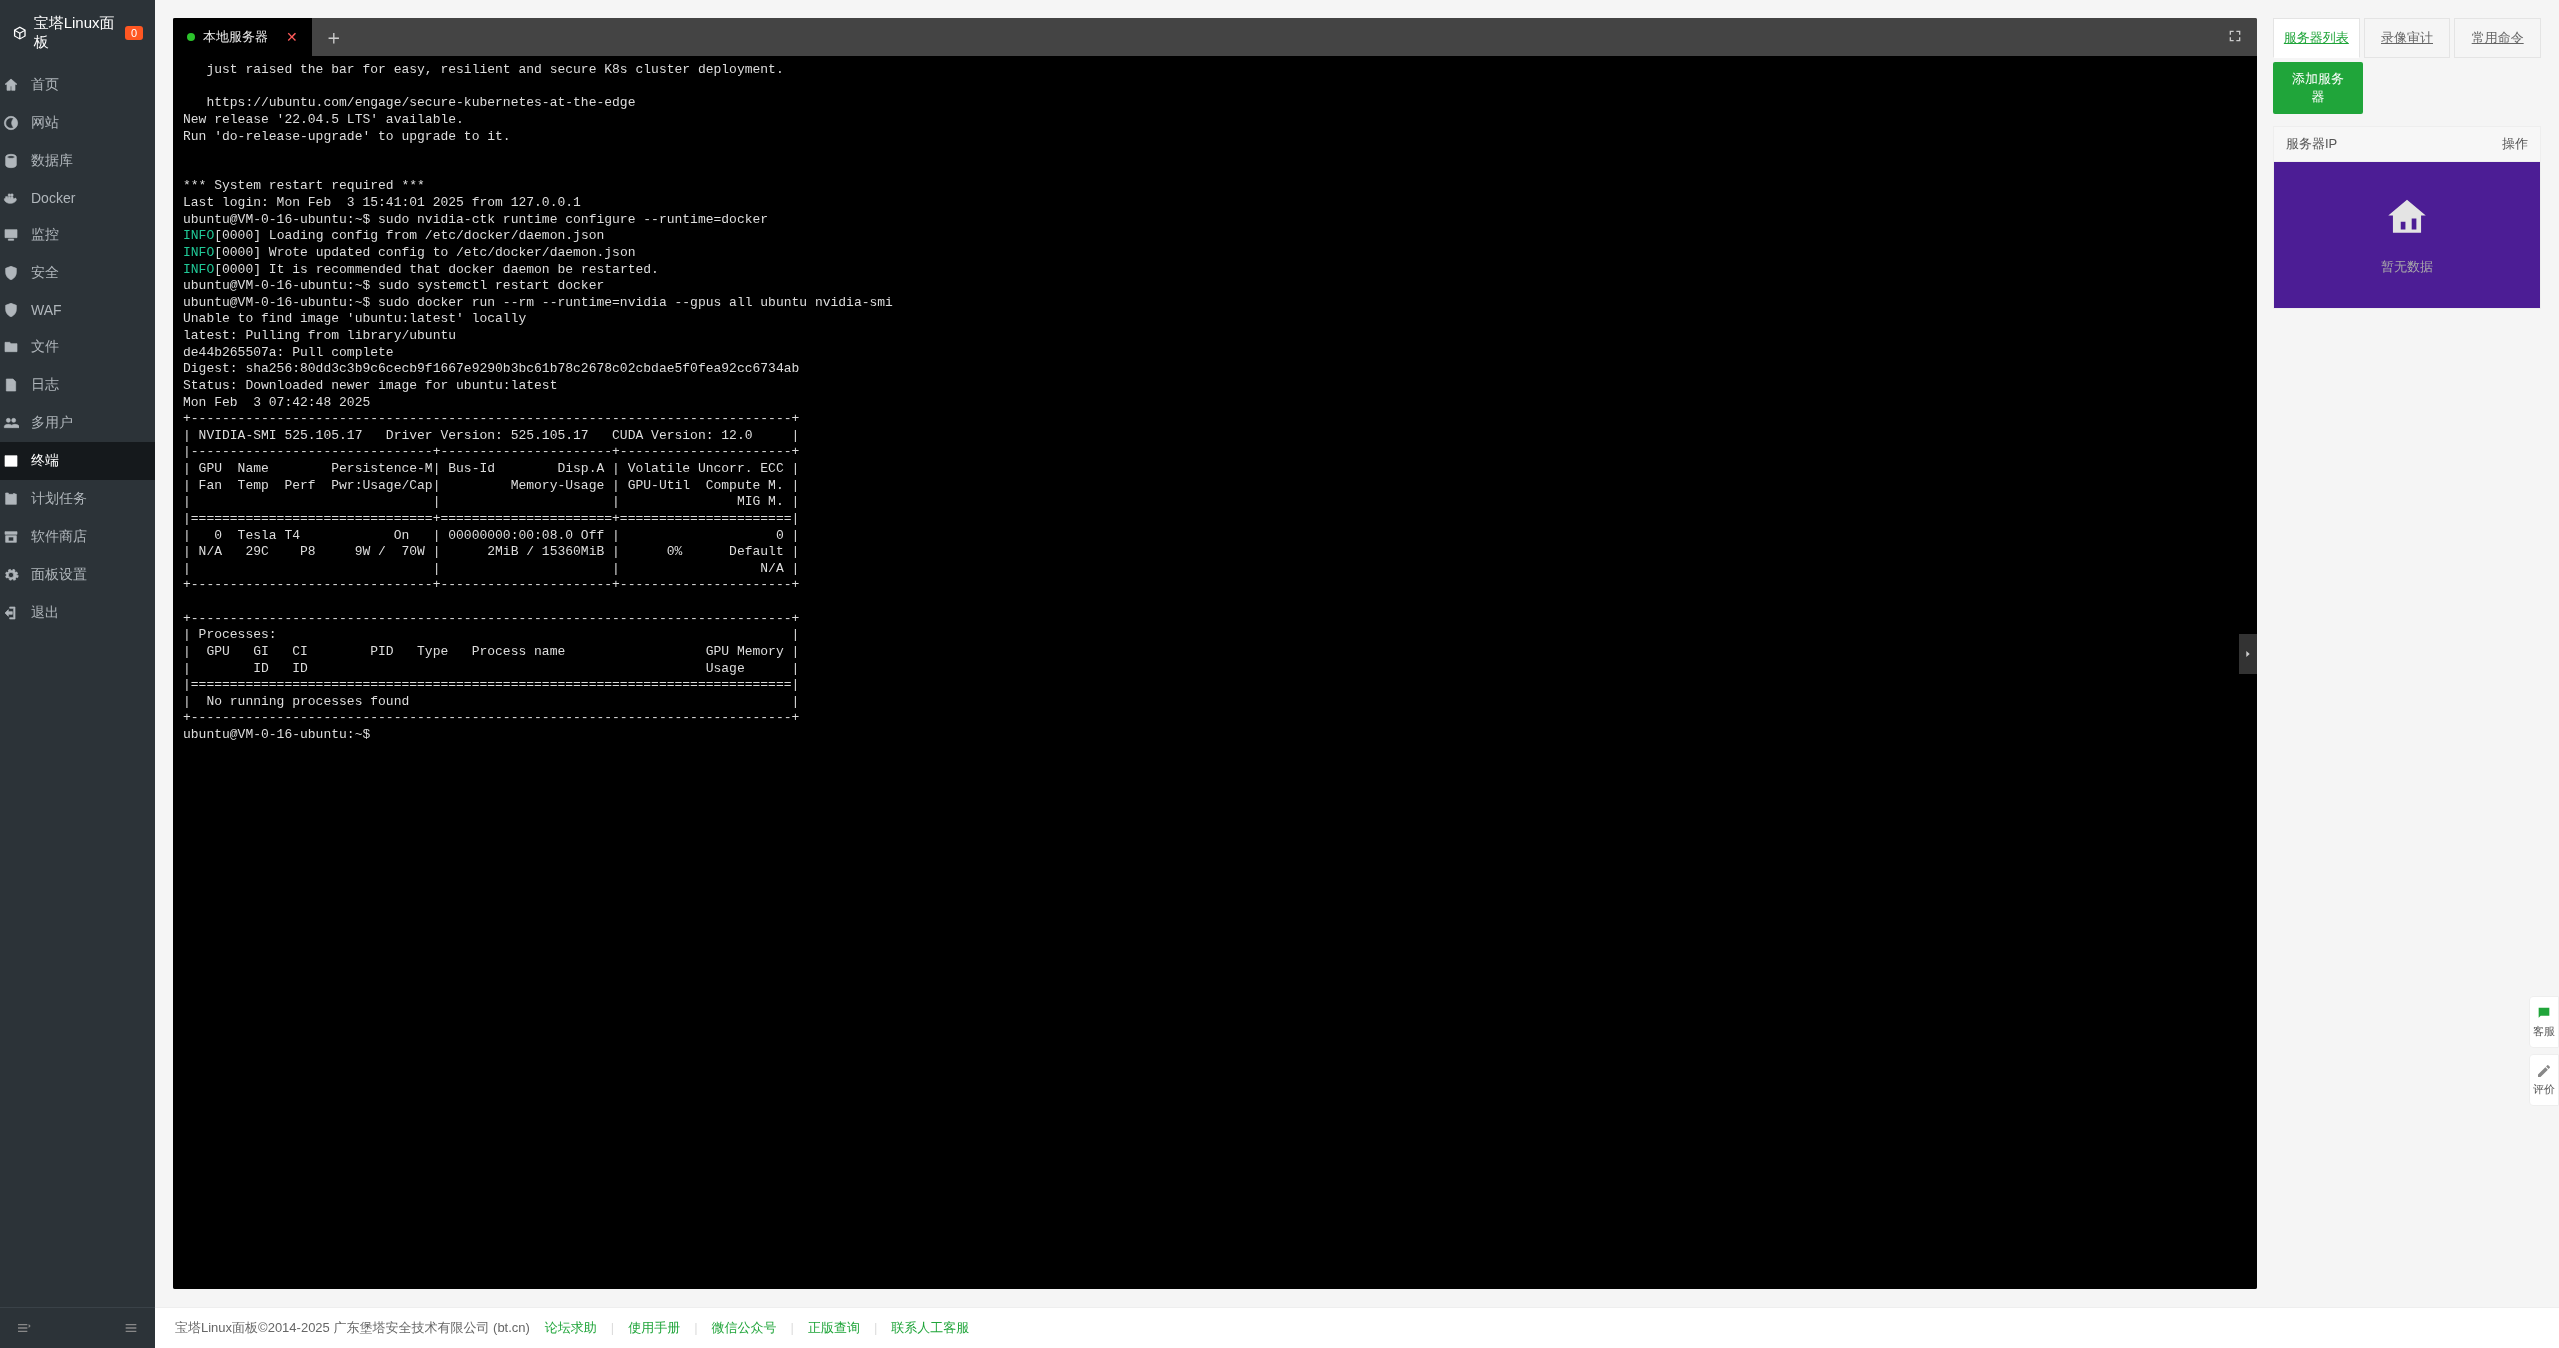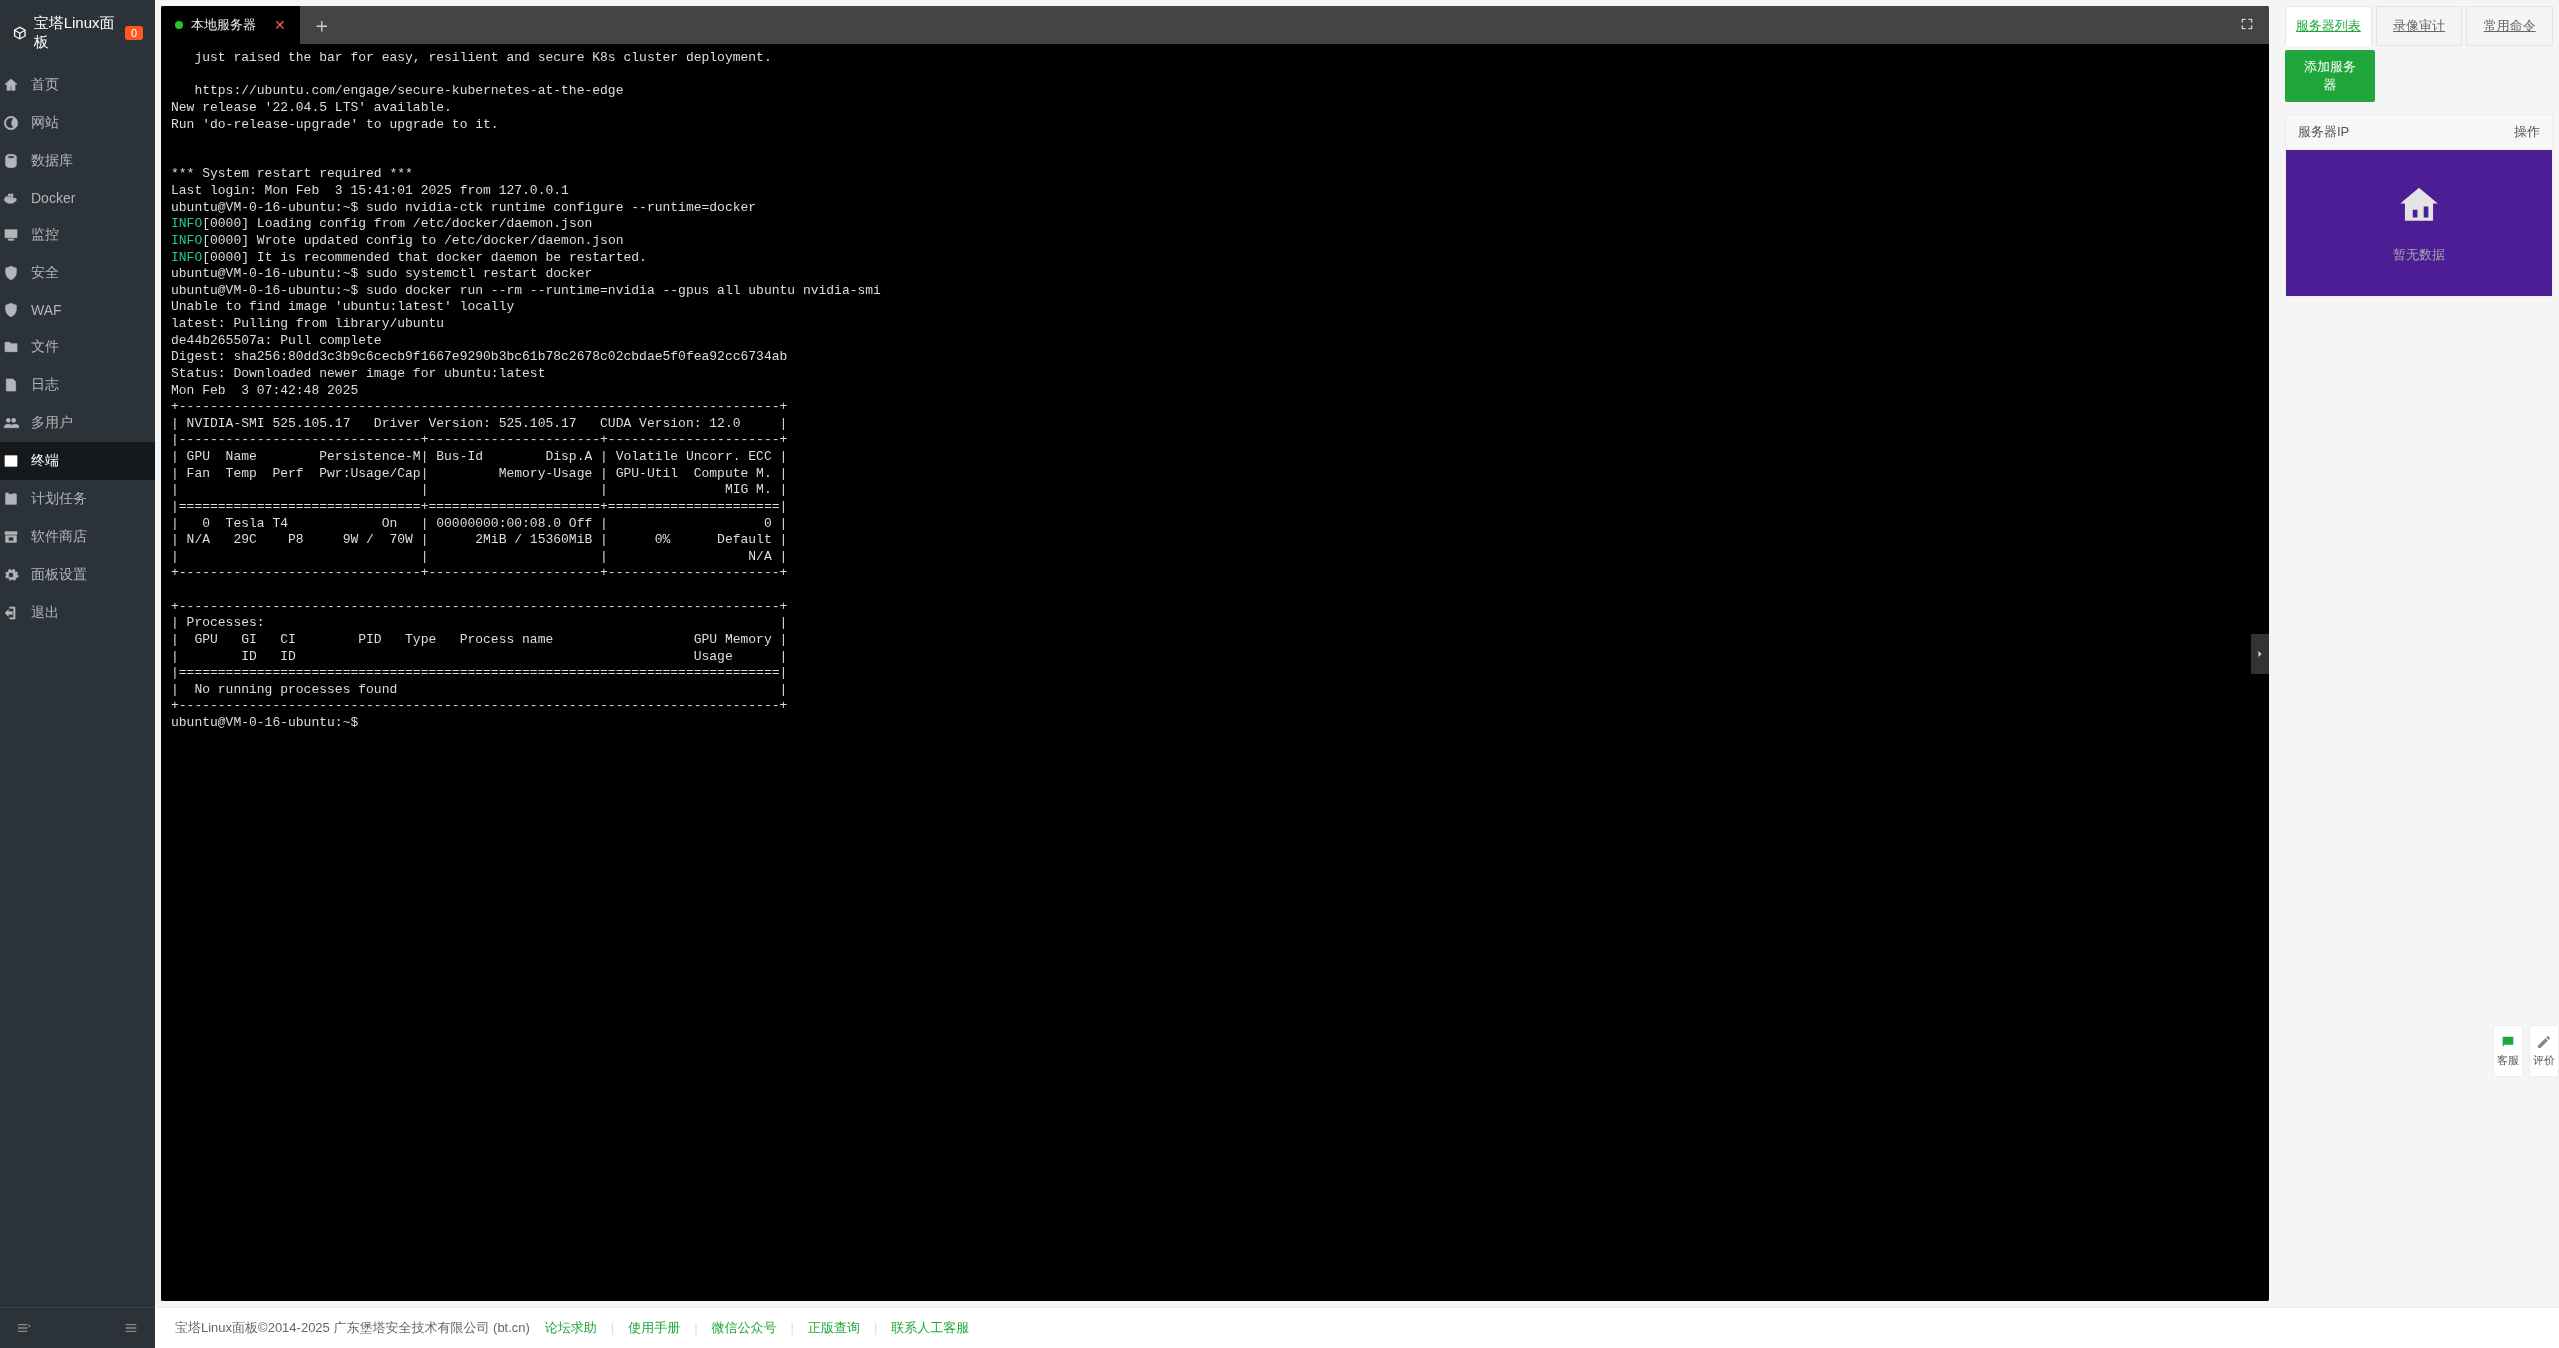--- a/index.html
+++ b/index.html
@@ -13,21 +13,21 @@
 .badge-count { margin-left: 8px; background: #ff5722; color: #fff; font-size: 11px; border-radius: 3px; padding: 1px 6px; }
 .sidebar-nav { flex: 1; overflow-y: auto; }
 .nav-item { display: flex; align-items: center; padding: 10px 3px; cursor: pointer; color: #b0b6bb; font-size: 14px; }
 .nav-item.active { background: #15191c; color: #fff; }
 .nav-item .nav-icon { width: 16px; height: 16px; margin-right: 12px; fill: currentColor; stroke: currentColor; }
 .sidebar-footer { display: flex; justify-content: space-between; padding: 12px 16px; border-top: 1px solid #3a4248; }
 .sidebar-footer .foot-icon { width: 16px; height: 16px; fill: #888; cursor: pointer; }
 
 
 .main { flex: 1; display: flex; flex-direction: column; position: relative; }
-.content-row { flex: 1; display: flex; padding: 6px; gap: 16px; overflow: hidden; }
+.content-row { flex: 1; display: flex; padding: 18px; gap: 16px; overflow: hidden; }
 
 
 .terminal-panel { flex: 1; display: flex; flex-direction: column; background: #444; border-radius: 2px; overflow: hidden; position: relative; }
 .term-tabs { display: flex; align-items: center; background: #444; height: 38px; }
 .term-tab { display: flex; align-items: center; background: #000; color: #eee; padding: 0 14px; height: 100%; font-size: 13px; gap: 8px; }
 .term-tab .dot { width: 8px; height: 8px; border-radius: 50%; background: #2bc22b; }
 .term-tab .close { color: #ff5a5a; font-size: 14px; cursor: pointer; margin-left: 10px; }
 .term-add { color: #ccc; font-size: 20px; padding: 0 12px; cursor: pointer; }
 .term-fs { margin-left: auto; padding: 0 14px; color: #ccc; cursor: pointer; }
 .term-fs svg { width: 16px; height: 16px; fill: #ccc; }
@@ -50,21 +50,21 @@
 .server-thead .th:last-child { width: 56px; text-align: right; }
 .server-empty { padding: 28px 0 32px; text-align: center; color: #aaa; font-size: 13px; }
 .server-empty svg { width: 50px; height: 54px; fill: #e4e4e4; display: block; margin: 0 auto 14px; }
 
 
 .footer { padding: 11px 20px; background: #fff; border-top: 1px solid #eee; text-align: left; font-size: 13px; color: #666; }
 .footer a { color: #20a53a; text-decoration: none; margin: 0 4px; cursor: pointer; }
 .footer .sep { color: #ddd; margin: 0 10px; }
 
 
-.side-help { position: fixed; right: 0; top: 78%; transform: translateY(-50%); display: flex; flex-direction: row; gap: 6px; }
+.side-help { position: fixed; right: 0; top: 78%; transform: translateY(-50%); display: flex; flex-direction: column; gap: 6px; }
 .side-help-item { background: #fff; border: 1px solid #eee; border-radius: 4px 0 0 4px; width: 30px; padding: 8px 2px; text-align: center; font-size: 11px; color: #555; cursor: pointer; }
 .side-help-item svg { width: 16px; height: 16px; fill: #20a53a; display: block; margin: 0 auto 3px; }
 .side-help-item.gray svg { fill: #888; }
 
 
 .term-body::-webkit-scrollbar { width: 10px; }
 .term-body::-webkit-scrollbar-thumb { background: #555; }
 </style>
 </head>
 <body>

